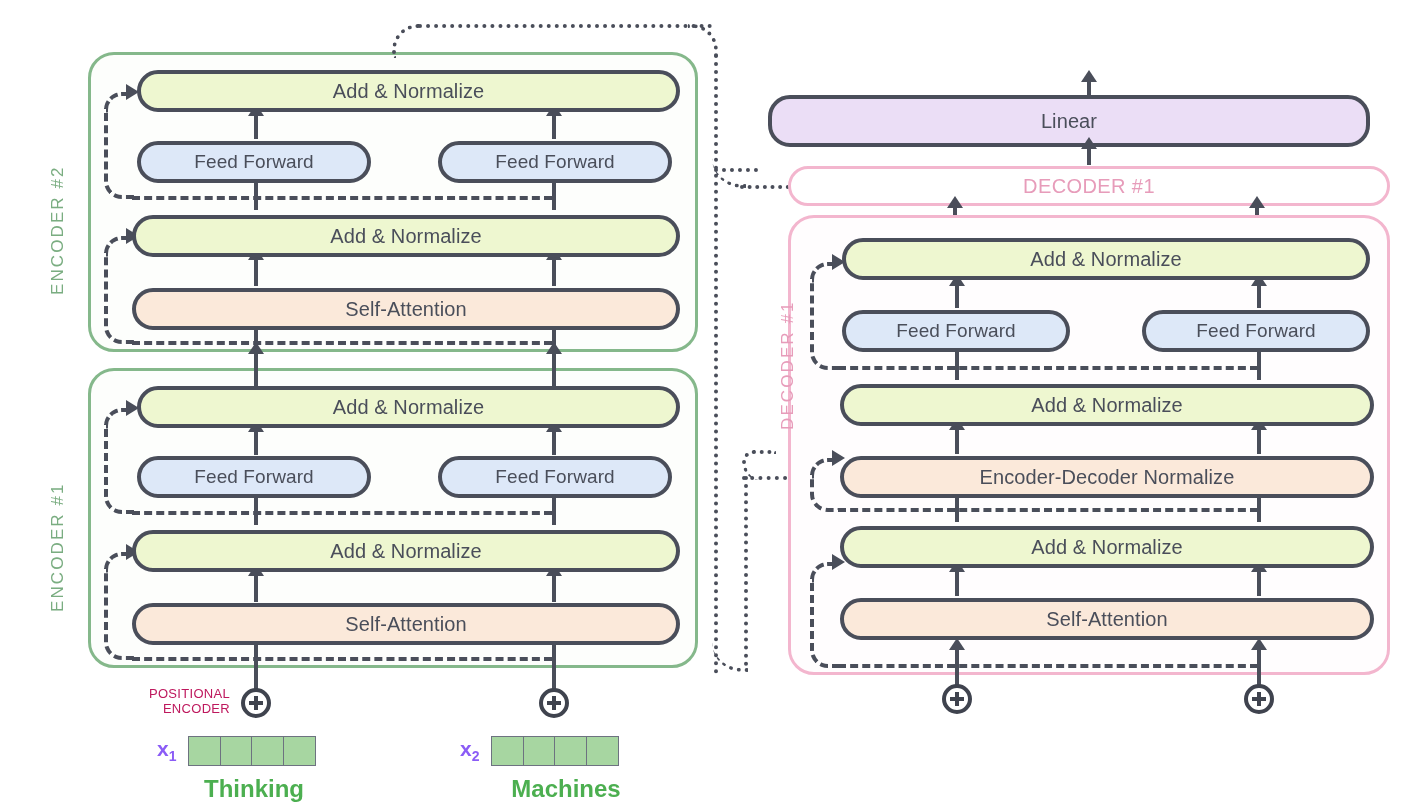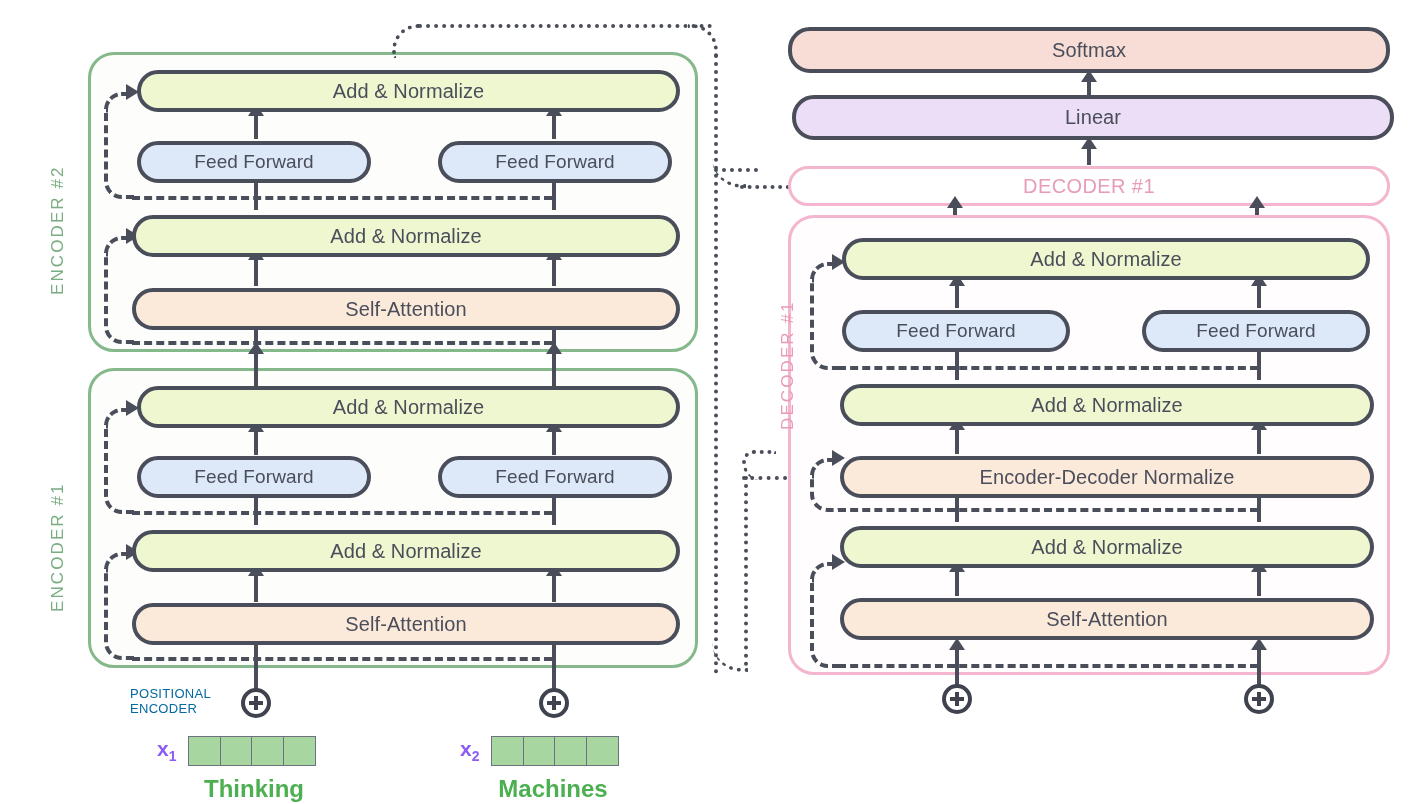--- a/index.html
+++ b/index.html
@@ -117,21 +117,21 @@
     border:4px solid #3f434e;box-sizing:border-box;background:#fff;
   }
   .plus::before,.plus::after{
     content:"";position:absolute;background:#3f434e;
   }
   .plus::before{left:50%;top:4px;bottom:4px;width:4px;transform:translateX(-50%);}
   .plus::after{top:50%;left:4px;right:4px;height:4px;transform:translateY(-50%);}
 
   .pe-label{
     position:absolute;font-size:13px;line-height:15px;
-    text-align:left;color:#0369a1;letter-spacing:.3px;
+    text-align:right;color:#be185d;letter-spacing:.3px;
   }
 
   
   .embed{position:absolute;display:flex;}
   .cell{width:33px;height:30px;background:#a7d6a1;
         border:1.5px solid #6d7280;margin-left:-1.5px;box-sizing:border-box;}
   .cell:first-child{margin-left:0;}
   .xlabel{position:absolute;font-size:21px;font-weight:bold;color:#8b5cf6;}
   .xlabel sub{font-size:14px;font-weight:bold;}
   .word{position:absolute;font-size:24px;font-weight:bold;color:#4caf50;
@@ -218,23 +218,22 @@
   <div class="dot-h" style="left:740px;top:185px;width:88px;"></div>
   <div class="dot-corner-bl" style="left:712px;top:150px;width:34px;height:38px;border-left:none;"></div>
   <div class="head-right" style="left:824px;top:177px;"></div>
 
   <div class="dot-corner-bl" style="left:712px;top:612px;width:36px;height:60px;border-left:none;"></div>
   <div class="dot-h" style="left:742px;top:476px;width:78px;"></div>
   <div class="dot-v" style="left:744px;top:476px;height:190px;border-left:4px dotted #4a4e5a;"></div>
   <div class="dot-corner-bl" style="left:742px;top:450px;width:34px;height:30px;border-bottom:none;border-top:4px dotted #4a4e5a;border-top-left-radius:20px;"></div>
   <div class="head-right" style="left:816px;top:468px;"></div>
 
-  <div class="box softmax" style="left:788px;top:27px;width:602px;height:46px;">Softmax</div>
   <div class="arrow" style="left:1087px;top:80px;height:16px;"></div>
-  <div class="box linear" style="left:792px;top:95px;width:602px;height:45px;">Linear</div>
+  <div class="box linear" style="left:768px;top:95px;width:602px;height:52px;">Linear</div>
   <div class="arrow" style="left:1087px;top:147px;height:18px;"></div>
 
   <div class="dec-slab" style="left:788px;top:166px;width:602px;height:40px;">DECODER #1</div>
 
   <div class="arrow" style="left:953px;top:206px;height:26px;"></div>
   <div class="arrow" style="left:1255px;top:206px;height:26px;"></div>
 
   <div class="stackbox dec-outline" style="left:788px;top:215px;width:602px;height:460px;"></div>
   <div class="vlabel dec" style="left:778px;top:430px;">DECODER #1</div>
 
@@ -304,21 +303,21 @@
 
   <div class="xlabel" style="left:460px;top:737px;">
     <span>x</span><sub>2</sub>
   </div>
   <div class="embed" style="left:491px;top:736px;">
     <div class="cell"></div>
     <div class="cell"></div>
     <div class="cell"></div>
     <div class="cell"></div>
   </div>
-  <div class="word" style="left:485px;top:775px;width:136px;">Machines</div>
+  <div class="word" style="left:498px;top:775px;width:136px;">Machines</div>
 
   <div class="arrow noplhead" style="left:955px;top:664px;height:22px;"></div>
   <div class="plus" style="left:942px;top:684px;"></div>
 
   <div class="arrow noplhead" style="left:1257px;top:664px;height:22px;"></div>
   <div class="plus" style="left:1244px;top:684px;"></div>
 
 </div>
 
 </body></html>

